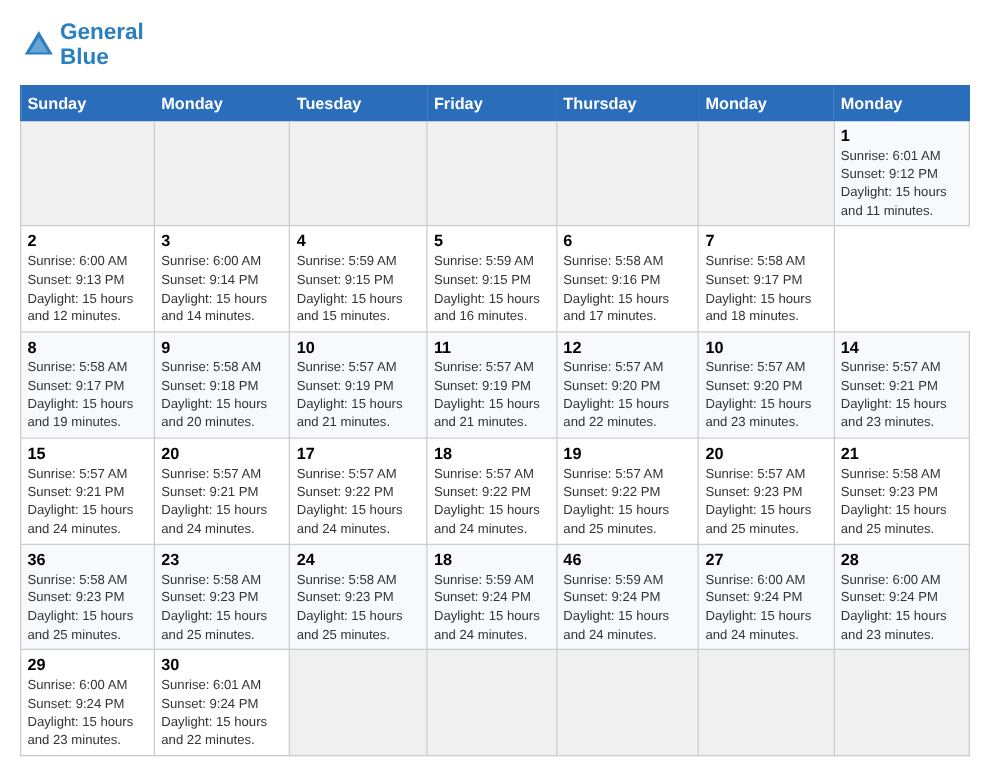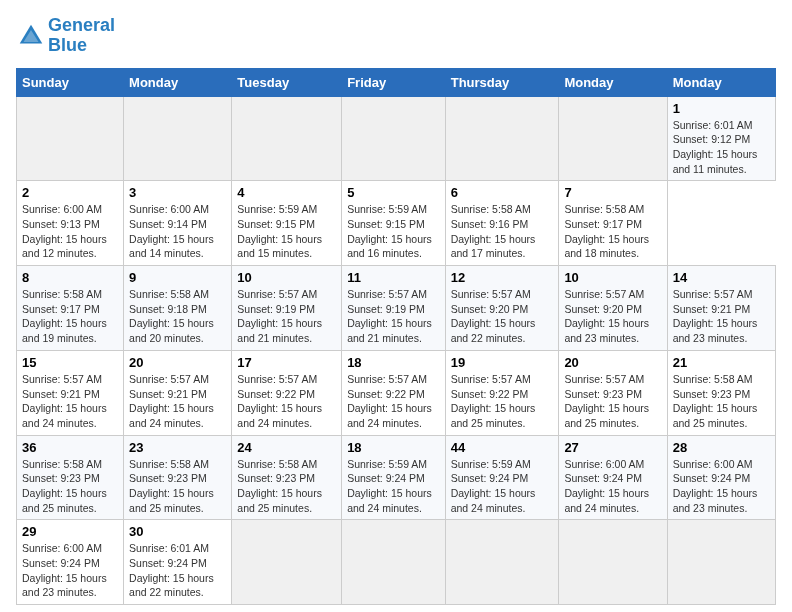--- a/index.html
+++ b/index.html
@@ -236,21 +236,21 @@
         </td>
         <td>
           <span class="day-num">24</span>
           <div class="day-info">Sunrise: 5:58 AM<br>Sunset: 9:23 PM<br>Daylight: 15 hours and 25 minutes.</div>
         </td>
         <td>
           <span class="day-num">18</span>
           <div class="day-info">Sunrise: 5:59 AM<br>Sunset: 9:24 PM<br>Daylight: 15 hours and 24 minutes.</div>
         </td>
         <td>
-          <span class="day-num">44</span>
+          <span class="day-num">46</span>
           <div class="day-info">Sunrise: 5:59 AM<br>Sunset: 9:24 PM<br>Daylight: 15 hours and 24 minutes.</div>
         </td>
         <td>
           <span class="day-num">27</span>
           <div class="day-info">Sunrise: 6:00 AM<br>Sunset: 9:24 PM<br>Daylight: 15 hours and 24 minutes.</div>
         </td>
         <td>
           <span class="day-num">28</span>
           <div class="day-info">Sunrise: 6:00 AM<br>Sunset: 9:24 PM<br>Daylight: 15 hours and 23 minutes.</div>
         </td>

